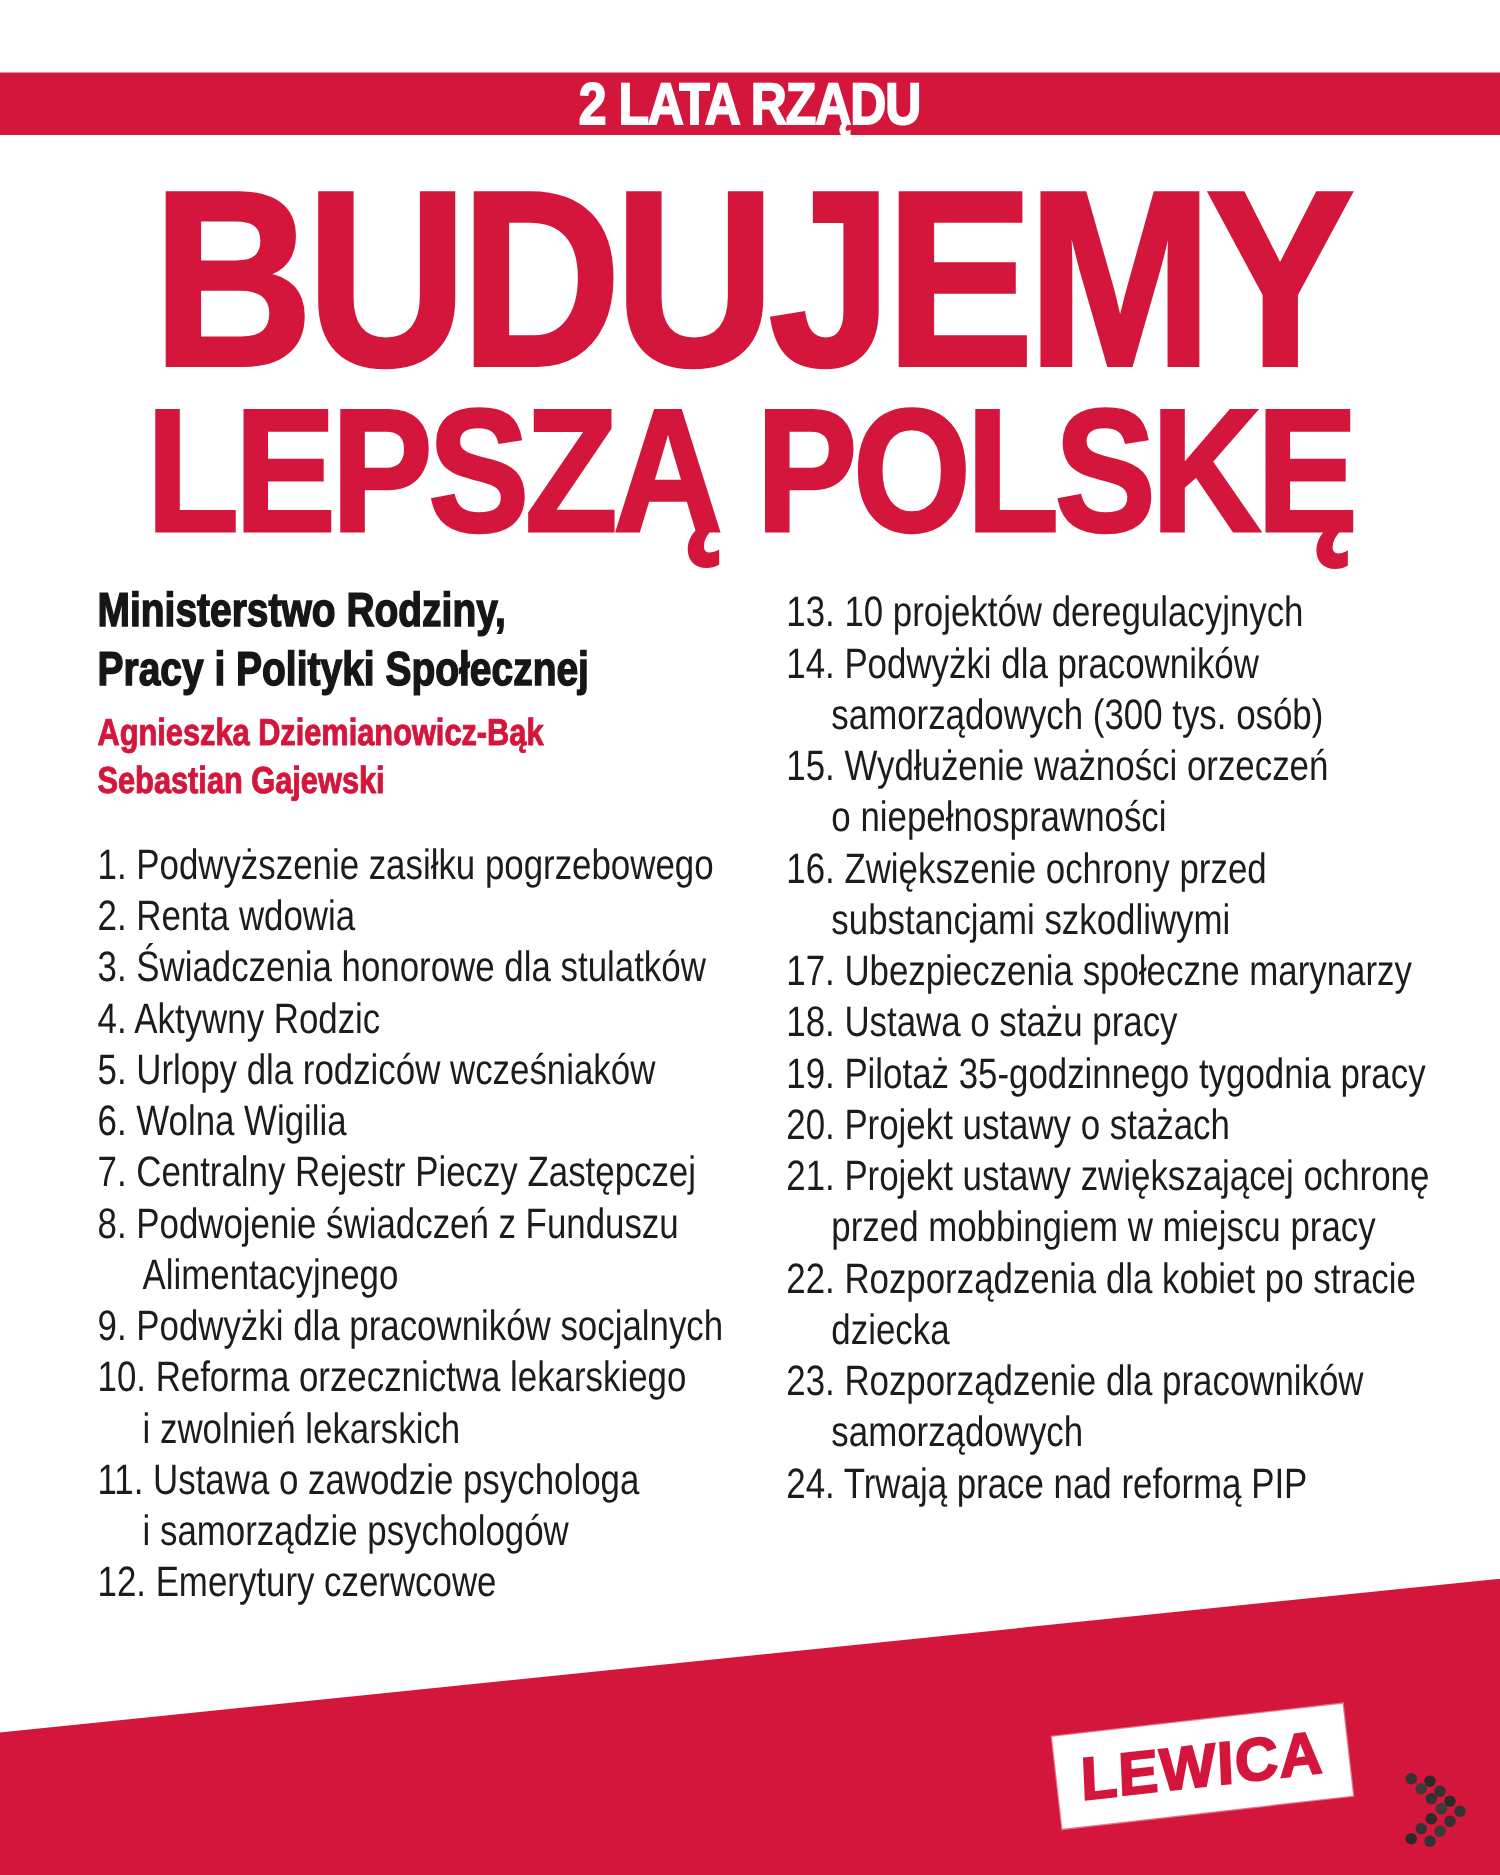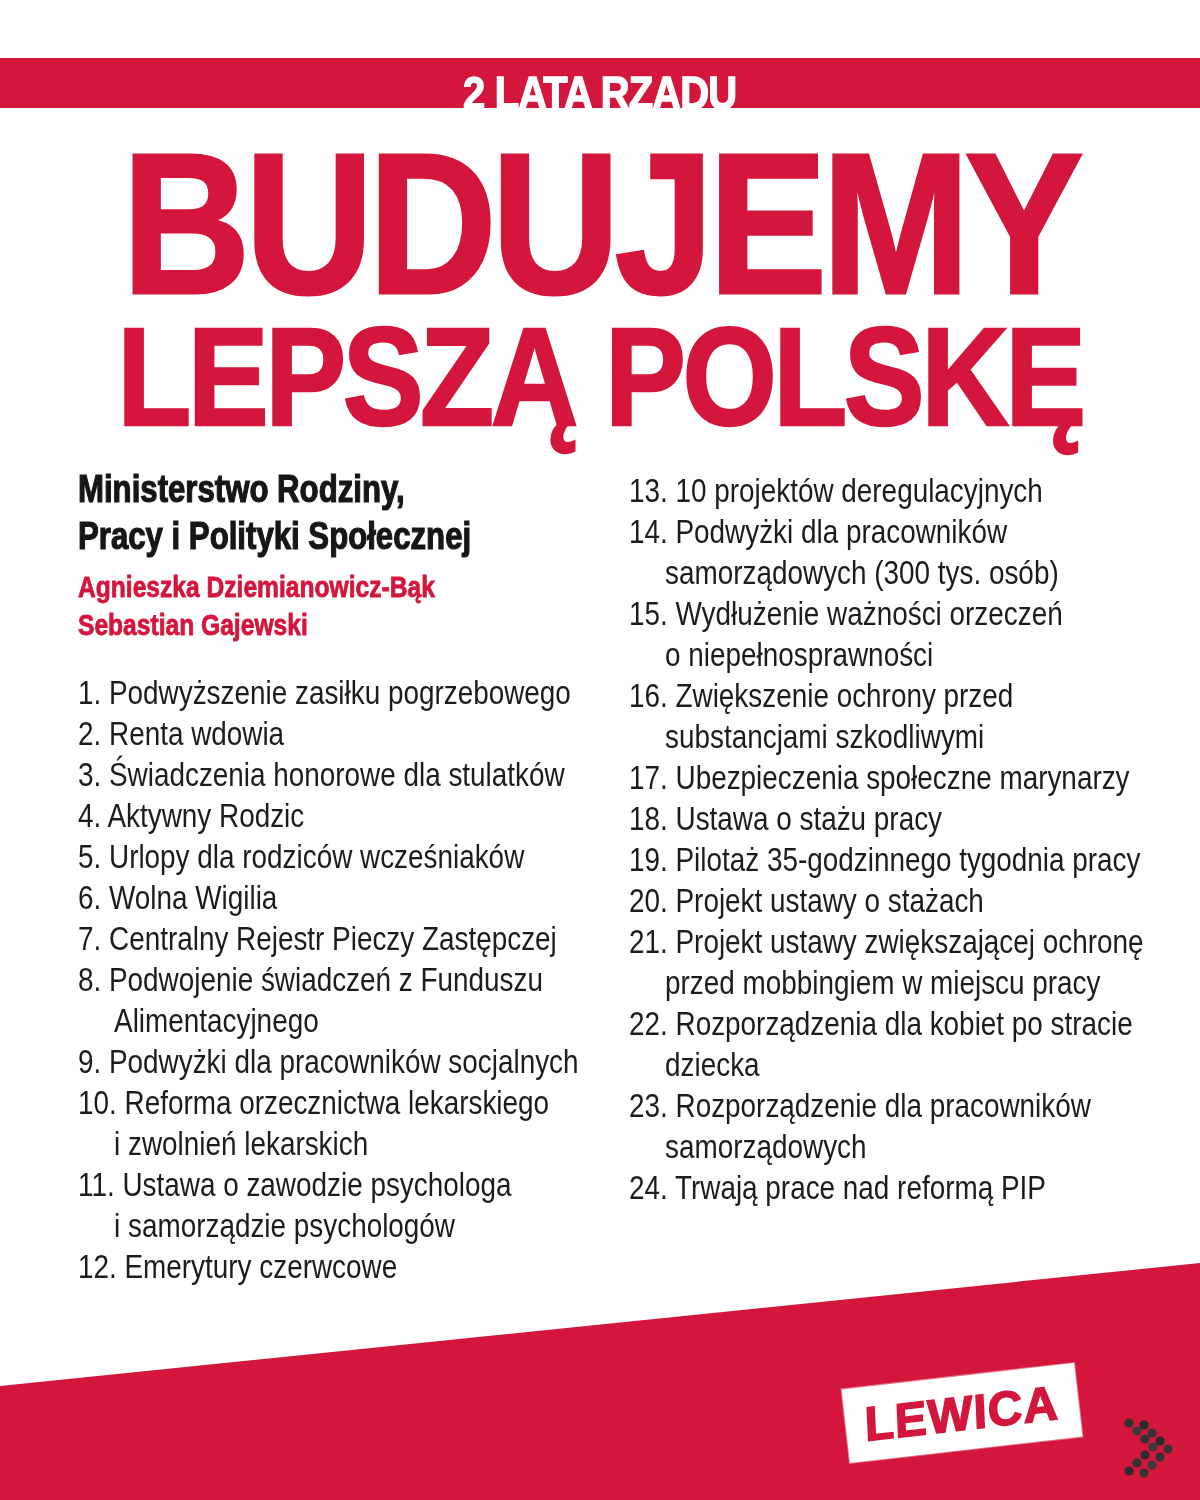--- a/index.html
+++ b/index.html
@@ -15,21 +15,21 @@
     background:#ffffff;
     overflow:hidden;
     font-family:"Liberation Sans", sans-serif;
     margin:0 auto;
   }
 
   
   .banner{
     position:absolute;left:0;top:58px;width:1200px;height:50px;
     background:var(--red);
-    display:flex;justify-content:center;
+    display:flex;align-items:center;justify-content:center;
   }
   .banner-text{
     color:#fff;font-weight:bold;font-size:47px;line-height:70px;
     letter-spacing:-1px;white-space:nowrap;
     transform:scaleX(0.85);
     -webkit-text-stroke:1.5px #ffffff;
   }
 
   
   .title-line{

